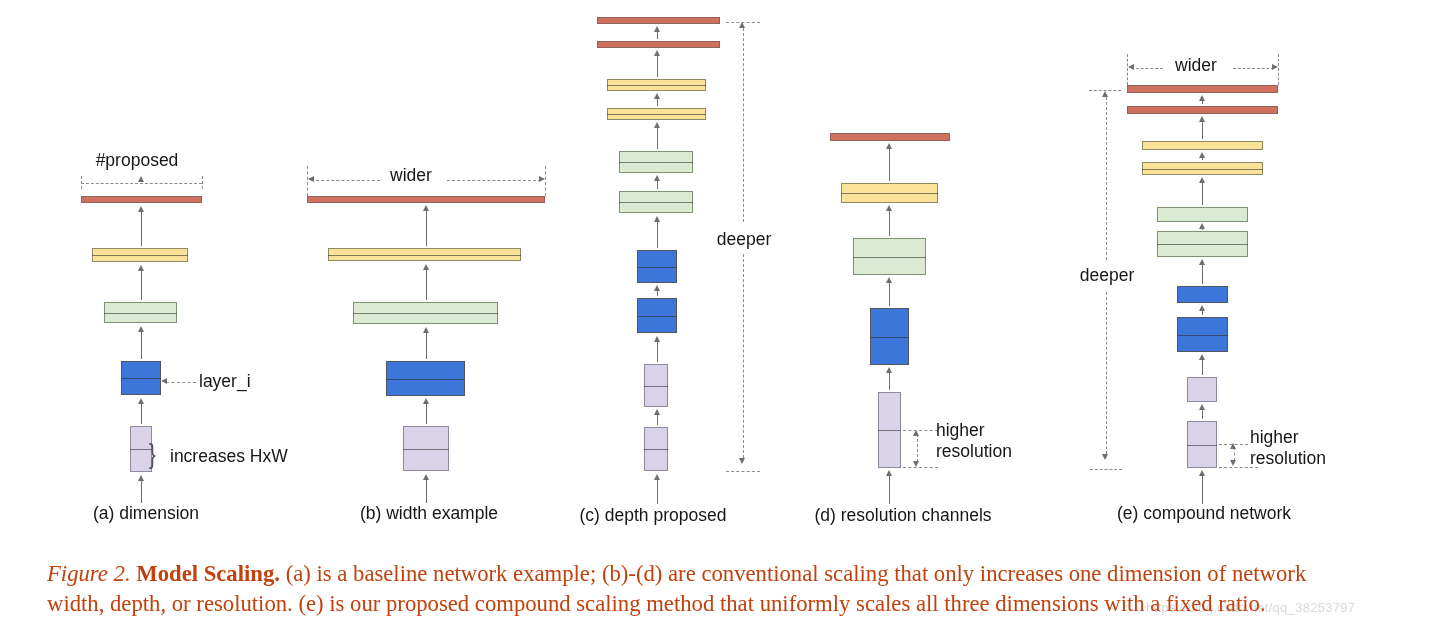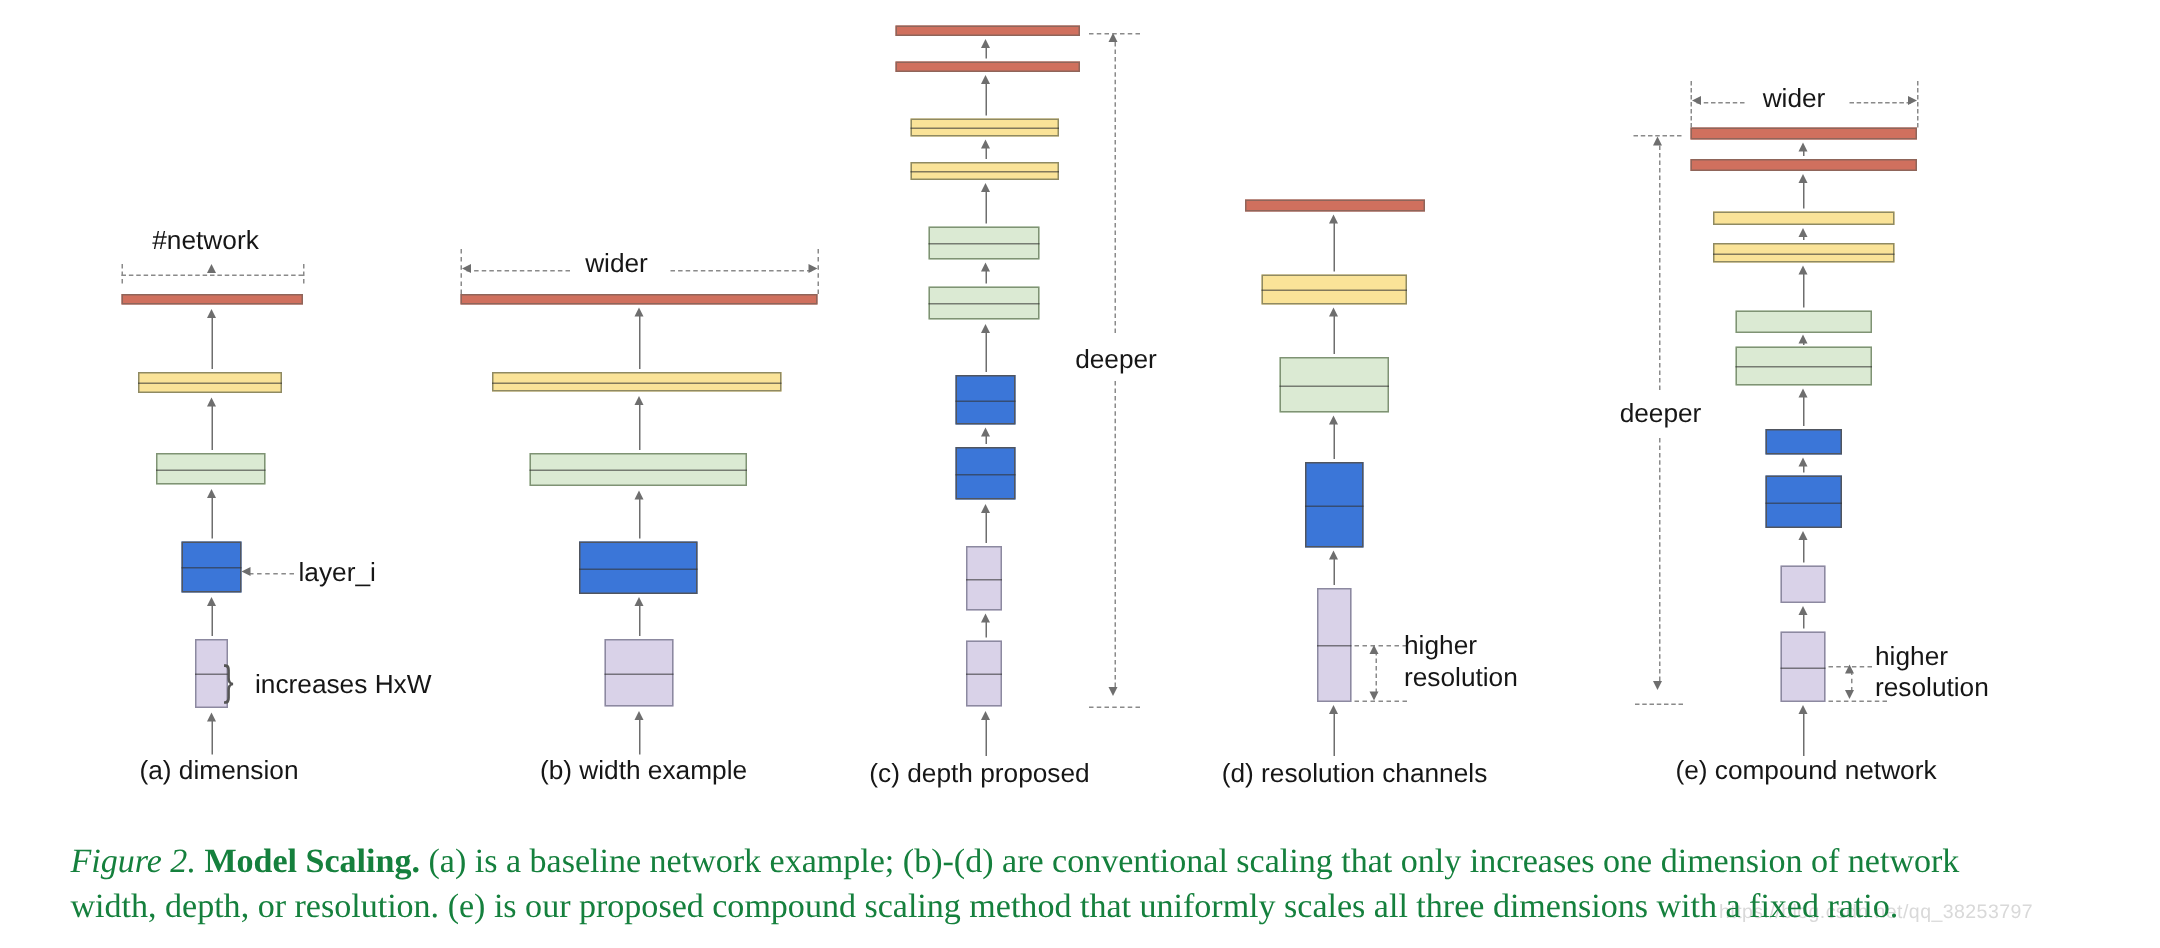--- a/index.html
+++ b/index.html
@@ -19,21 +19,21 @@
   .head.left{border-width:3.5px 6px 3.5px 0;border-right-color:#6e6e6e;}
   .head.right{border-width:3.5px 0 3.5px 6px;border-left-color:#6e6e6e;}
   .dash-h{position:absolute;height:0;border-top:1px dashed #8a8a8a;}
   .dash-v{position:absolute;width:0;border-left:1px dashed #8a8a8a;}
   .lbl{position:absolute;font-size:17.5px;color:#161616;white-space:nowrap;}
   .lbl.center{transform:translateX(-50%);}
   .lbl.wrap{white-space:normal;line-height:21px;}
   .brace{position:absolute;font-size:27px;color:#555;font-weight:400;
          transform:scale(.75,1.05);transform-origin:left top;}
   .caption{position:absolute;left:47px;font-family:"Liberation Serif","DejaVu Serif",serif;
-           font-size:22.7px;color:#15803d;white-space:nowrap;}
+           font-size:22.7px;color:#c2410c;white-space:nowrap;}
   .caption .it{font-style:italic;}
   .watermark{position:absolute;font-size:13px;color:#d9d9d9;letter-spacing:.3px;}
 </style>
 </head>
 <body>
 
 <div class="stage">
 
   <div id="diagram">
       <div class="block red" style="left: 81px; top: 196px; width: 121px; height: 7px;"></div>
@@ -224,21 +224,21 @@
       <div class="head up" style="left: 913px; top: 430px;"></div>
       <div class="head down" style="left: 913px; top: 461px;"></div>
       <div class="head left" style="left: 1128px; top: 64px;"></div>
       <div class="head right" style="left: 1272px; top: 64px;"></div>
       <div class="head up" style="left: 1102px; top: 91px;"></div>
       <div class="head down" style="left: 1102px; top: 454px;"></div>
       <div class="head up" style="left: 1230px; top: 443px;"></div>
       <div class="head down" style="left: 1230px; top: 460px;"></div>
     </div>
 
-  <div class="lbl center" style="left:137px;top:150px;">#network</div>
+  <div class="lbl center" style="left:137px;top:150px;">#proposed</div>
   <div class="lbl" style="left:199px;top:371px;">layer_i</div>
   <div class="brace" style="left:149px;top:438px;">}</div>
   <div class="lbl" style="left:170px;top:446px;">increases HxW</div>
 
   <div class="lbl center" style="left:411px;top:165px;">wider</div>
   <div class="lbl center" style="left:744px;top:229px;">deeper</div>
   <div class="lbl wrap" style="left:936px;top:420px;width:105px;">higher resolution</div>
   <div class="lbl center" style="left:1196px;top:55px;">wider</div>
   <div class="lbl center" style="left:1107px;top:265px;">deeper</div>
   <div class="lbl wrap" style="left:1250px;top:427px;width:110px;">higher resolution</div>

